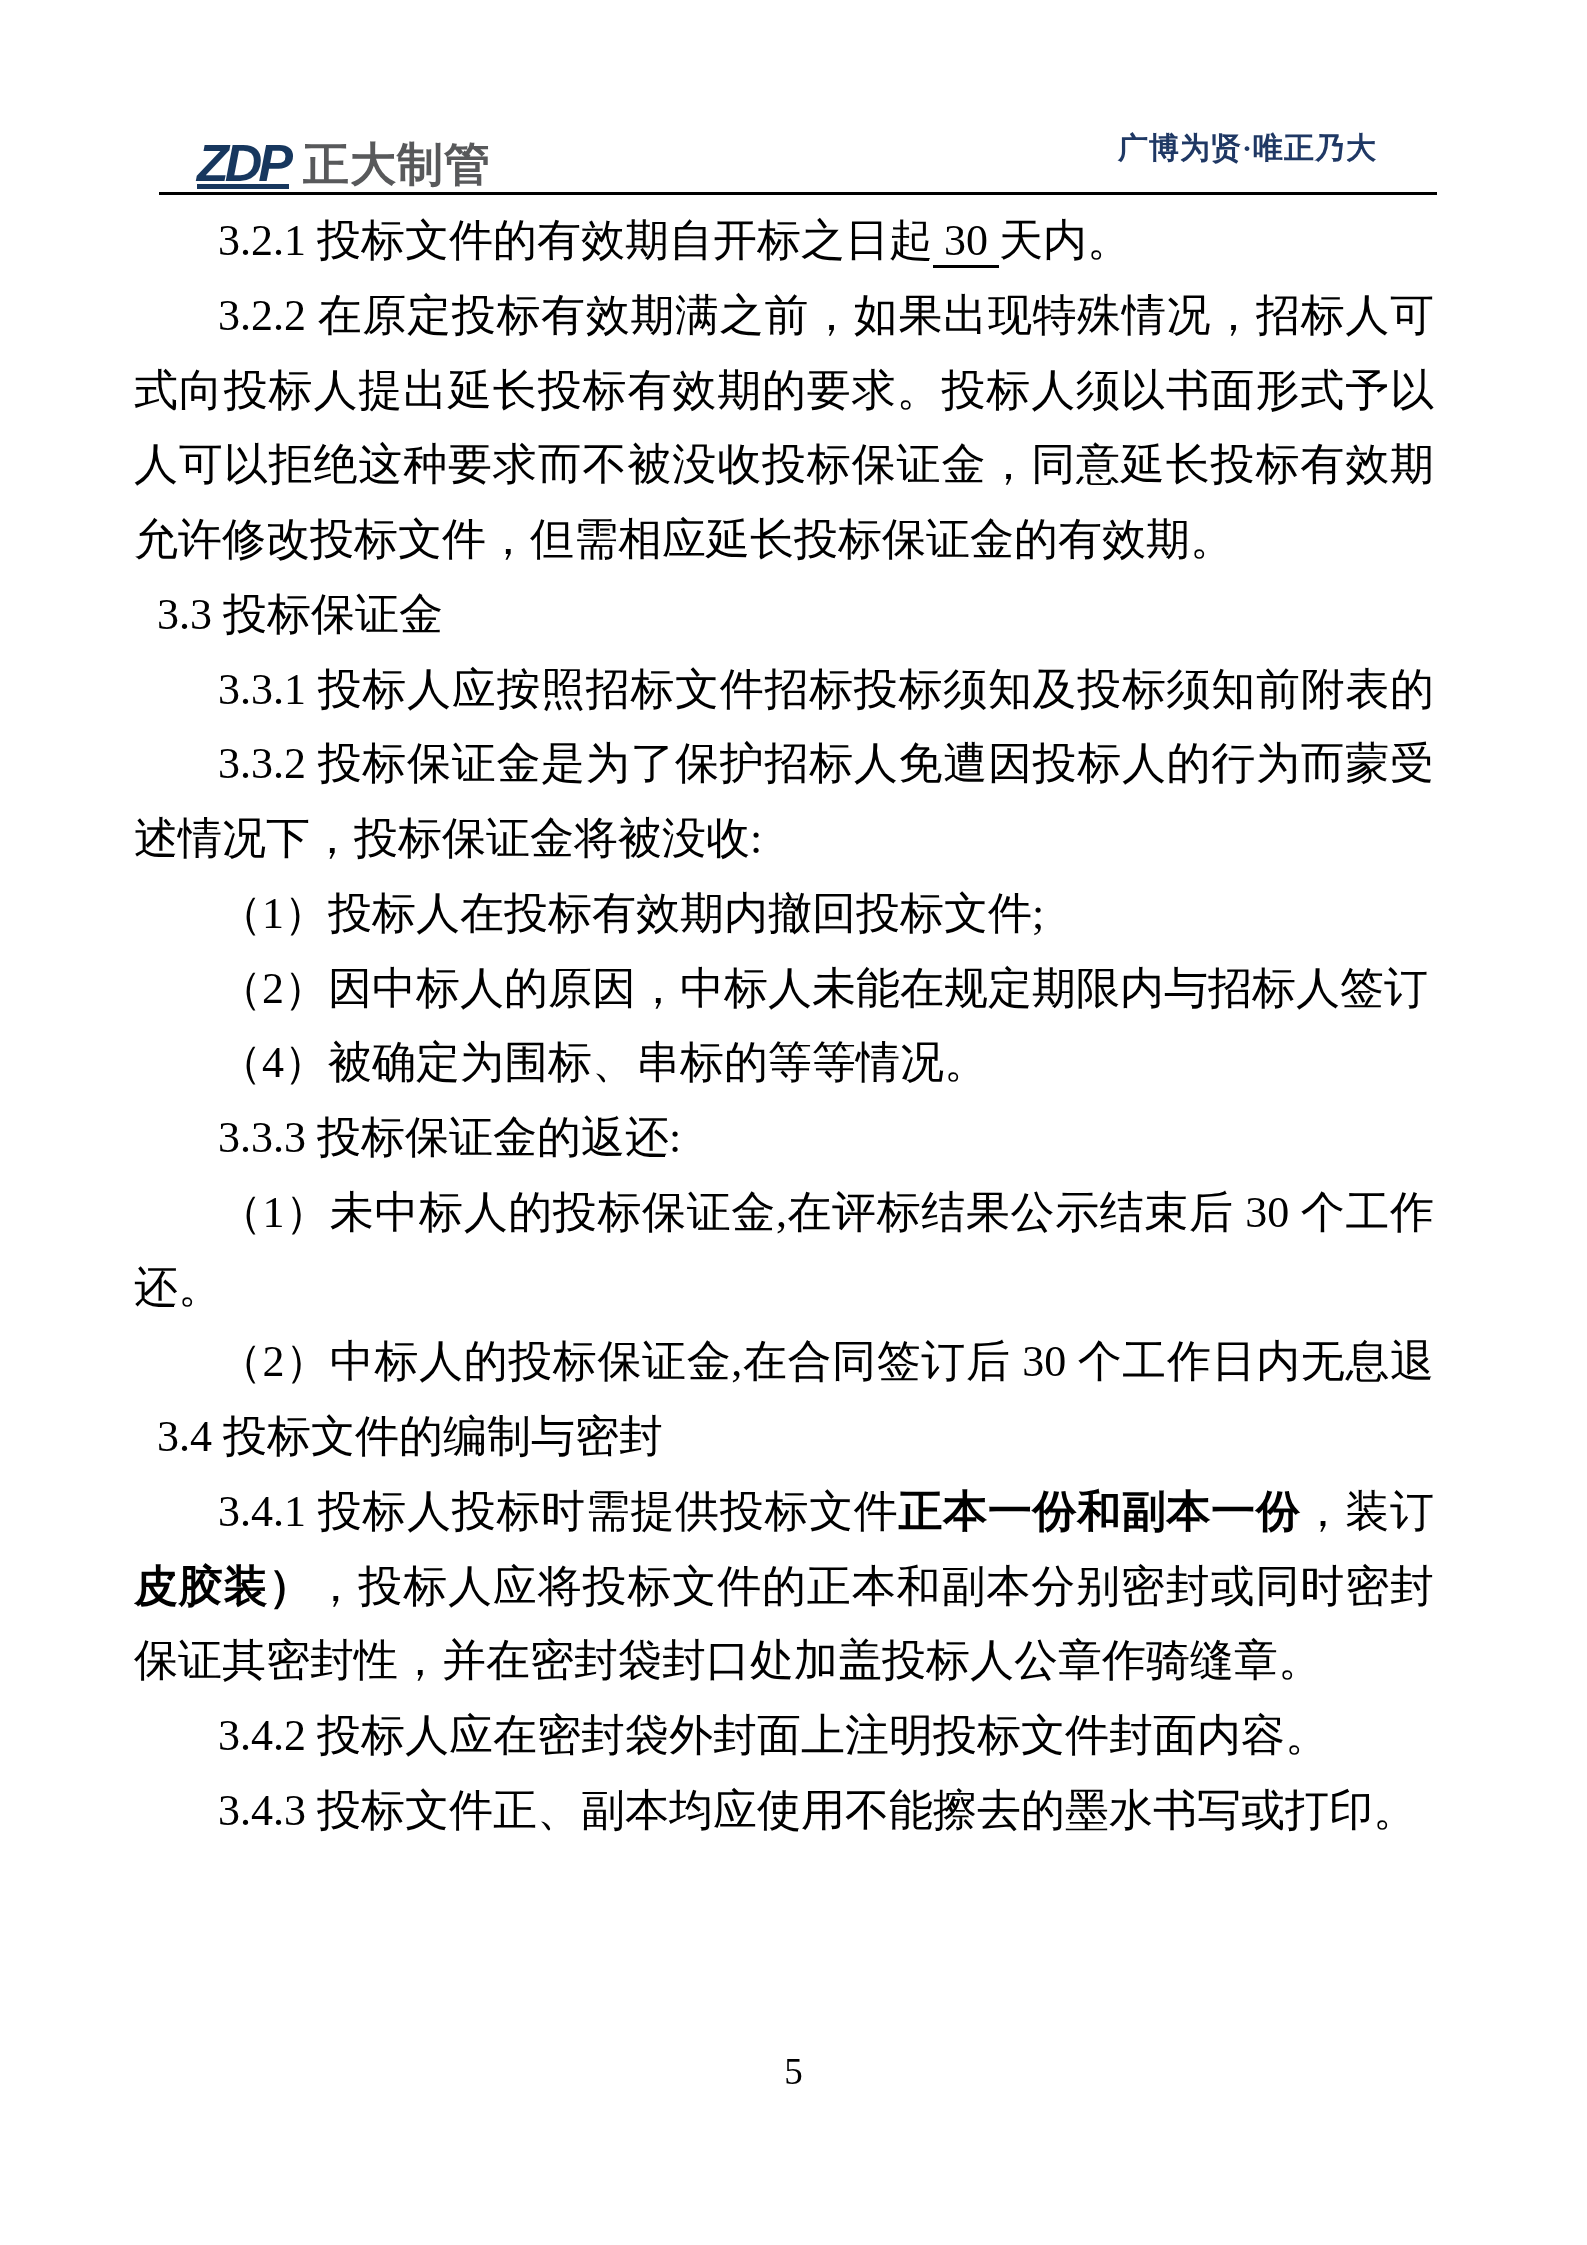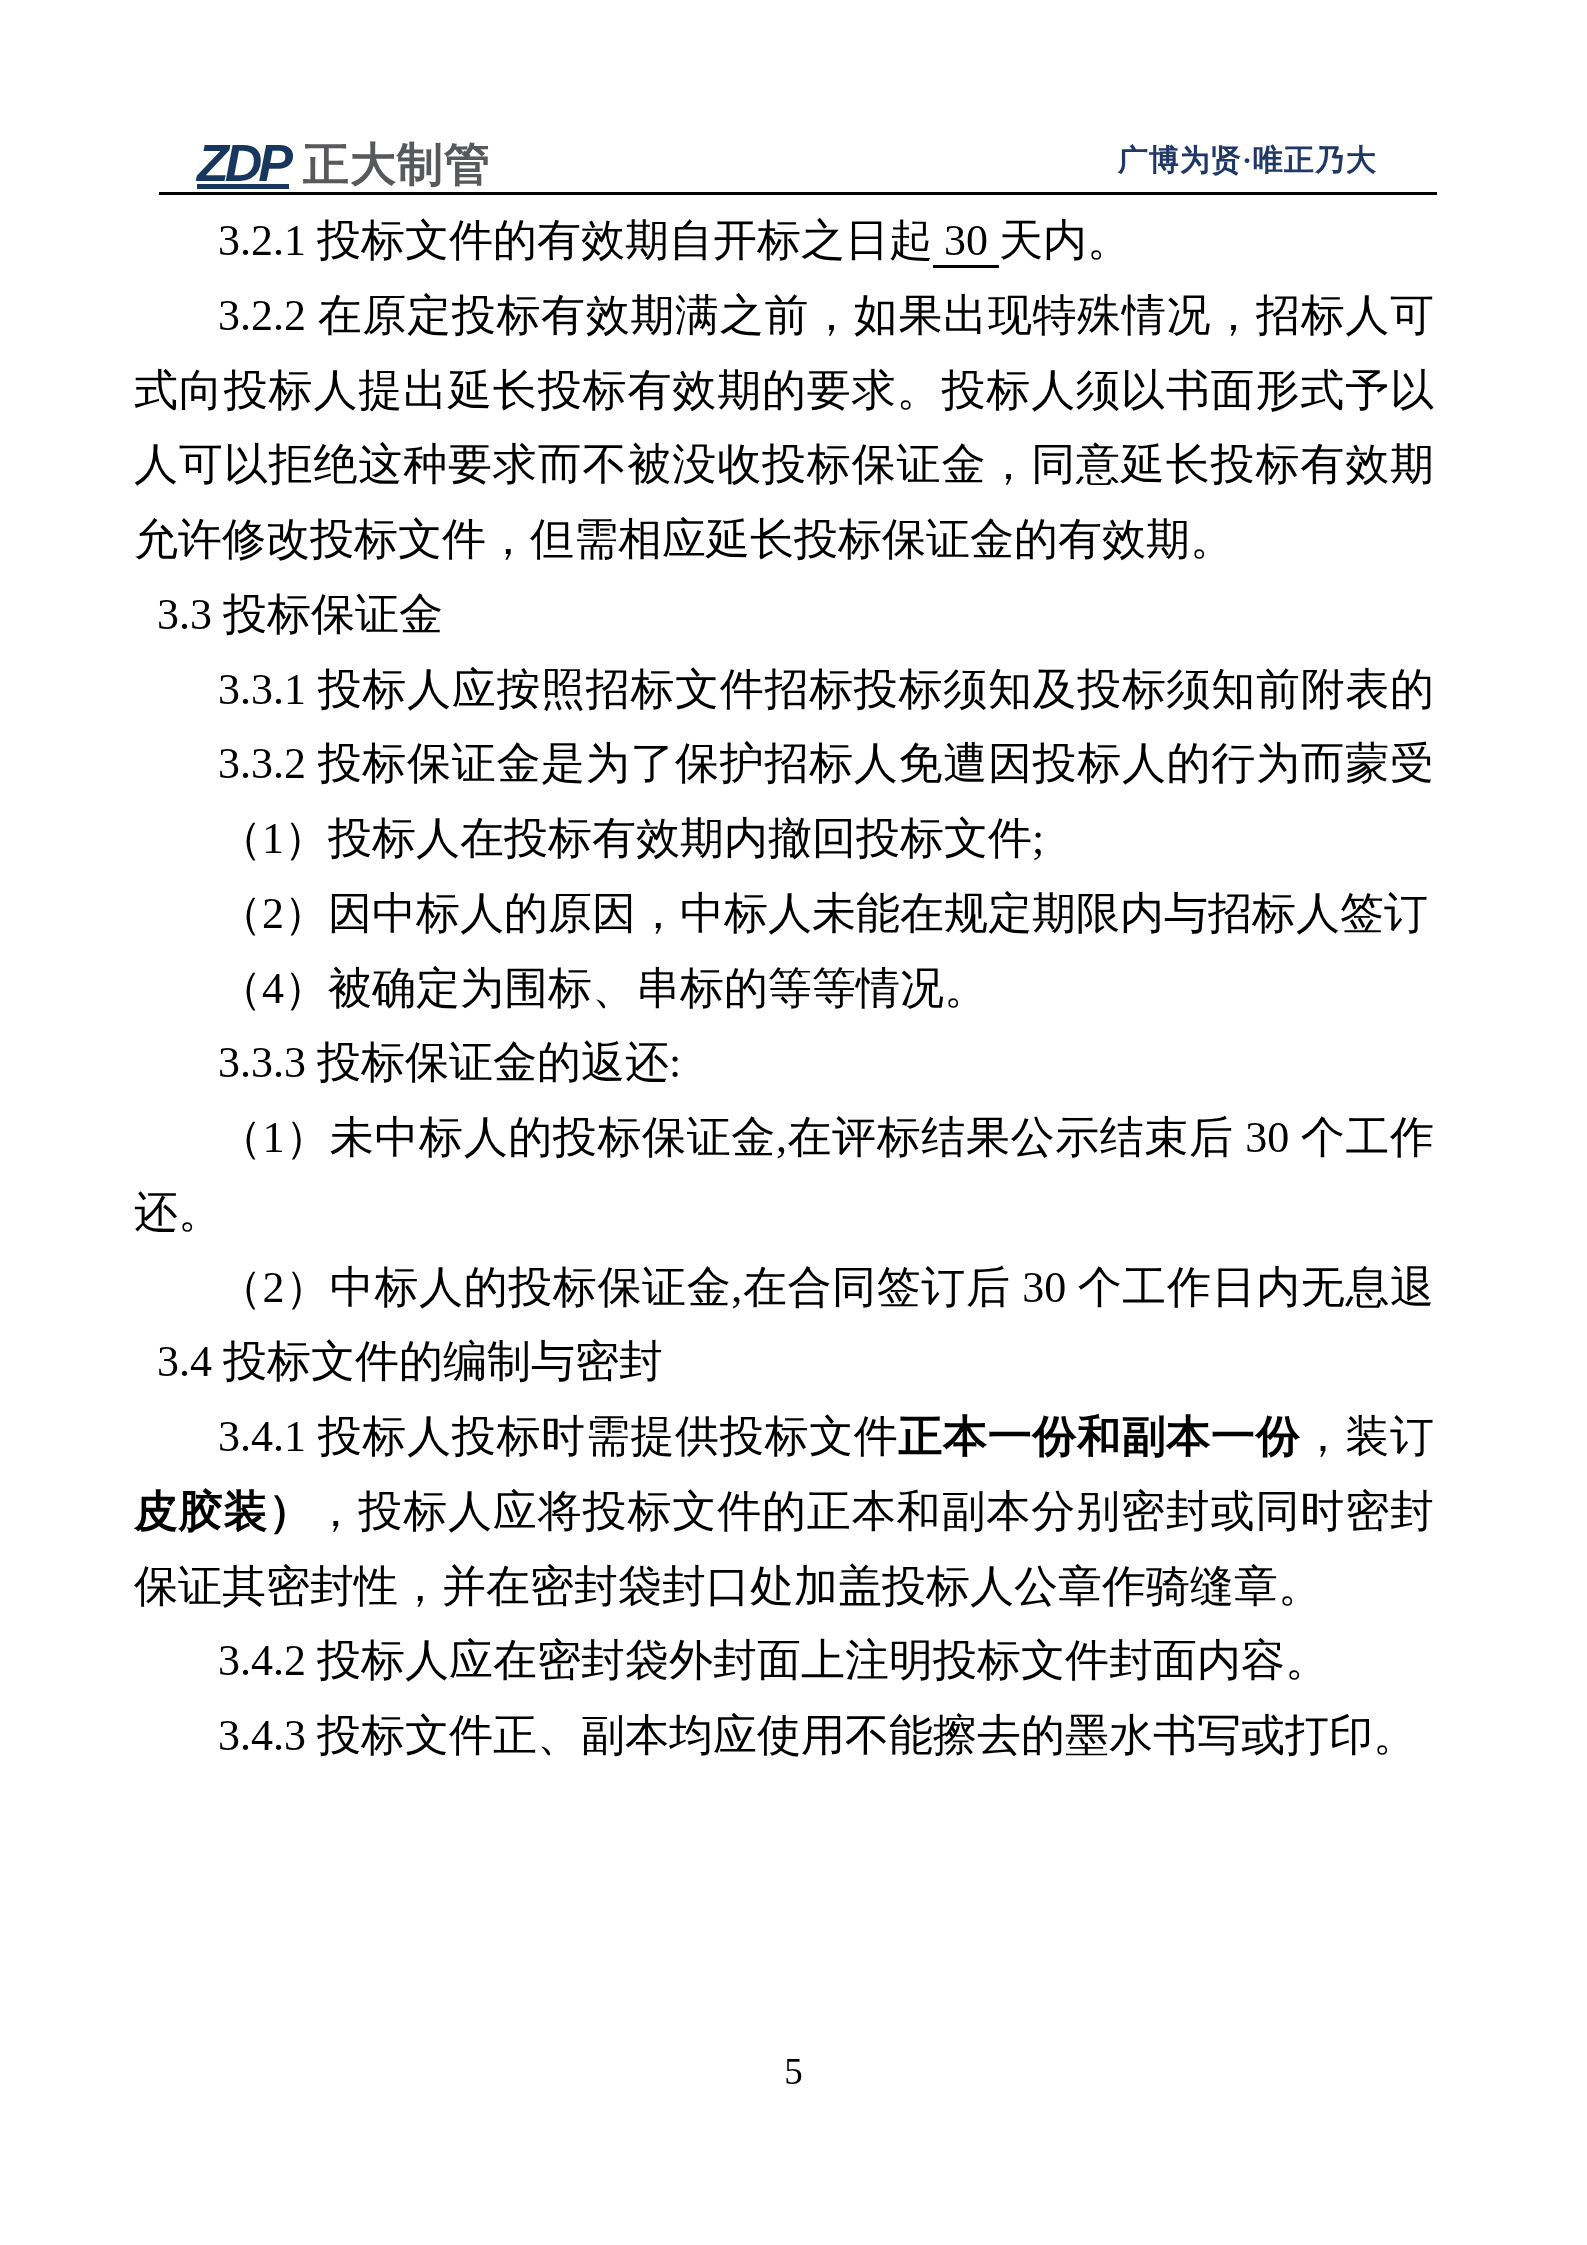--- a/index.html
+++ b/index.html
@@ -25,21 +25,21 @@
     letter-spacing:-4px;
     text-decoration:underline;
   }
   .company{
     font-family:"Liberation Sans","DejaVu Sans",sans-serif;
     font-weight:700;
     font-size:46px;line-height:44px;
     letter-spacing:1px;
   }
   .slogan{
-    position:absolute;left:1118px;top:140px;
+    position:absolute;left:1118px;top:128px;
     font-size:30px;font-weight:700;
     letter-spacing:1px;white-space:nowrap;
   }
   .divider{
     position:absolute;left:159px;top:192px;
     width:1278px;height:3px;background:#000000;
   }
   
   .doc{
     position:absolute;left:134px;top:204px;width:1300px;
@@ -77,20 +77,21 @@
 
   <div class="doc">
       <div class="line indent-para"><span>3.2.1 投标文件的有效期自开标之日起</span><span class="seg-underline"> 30 </span><span>天内。</span></div>
       <div class="line justify indent-para"><span>3.2.2 在原定投标有效期满之前，如果出现特殊情况，招标人可以以书面形</span></div>
       <div class="line justify"><span>式向投标人提出延长投标有效期的要求。投标人须以书面形式予以答复，投标</span></div>
       <div class="line justify"><span>人可以拒绝这种要求而不被没收投标保证金，同意延长投标有效期的投标人不</span></div>
       <div class="line"><span>允许修改投标文件，但需相应延长投标保证金的有效期。</span></div>
       <div class="line indent-section"><span>3.3 投标保证金</span></div>
       <div class="line justify indent-para"><span>3.3.1 投标人应按照招标文件招标投标须知及投标须知前附表的要求提交</span></div>
       <div class="line justify indent-para"><span>3.3.2 投标保证金是为了保护招标人免遭因投标人的行为而蒙受损失。在下</span></div>
+      <div class="line"><span>述情况下，投标保证金将被没收:</span></div>
       <div class="line indent-para"><span>（1）投标人在投标有效期内撤回投标文件;</span></div>
       <div class="line indent-para"><span>（2）因中标人的原因，中标人未能在规定期限内与招标人签订合同;</span></div>
       <div class="line indent-para"><span>（4）被确定为围标、串标的等等情况。</span></div>
       <div class="line indent-para"><span>3.3.3 投标保证金的返还:</span></div>
       <div class="line justify indent-para"><span>（1）未中标人的投标保证金,在评标结果公示结束后 30 个工作日内无息退</span></div>
       <div class="line"><span>还。</span></div>
       <div class="line justify indent-para"><span>（2）中标人的投标保证金,在合同签订后 30 个工作日内无息退还或自动转</span></div>
       <div class="line indent-section"><span>3.4 投标文件的编制与密封</span></div>
       <div class="line justify indent-para"><span>3.4.1 投标人投标时需提供投标文件</span><span class="seg-bold">正本一份和副本一份</span><span>，装订成册</span></div>
       <div class="line justify"><span class="seg-bold">皮胶装）</span><span>，投标人应将投标文件的正本和副本分别密封或同时密封于密封袋中，</span></div>

